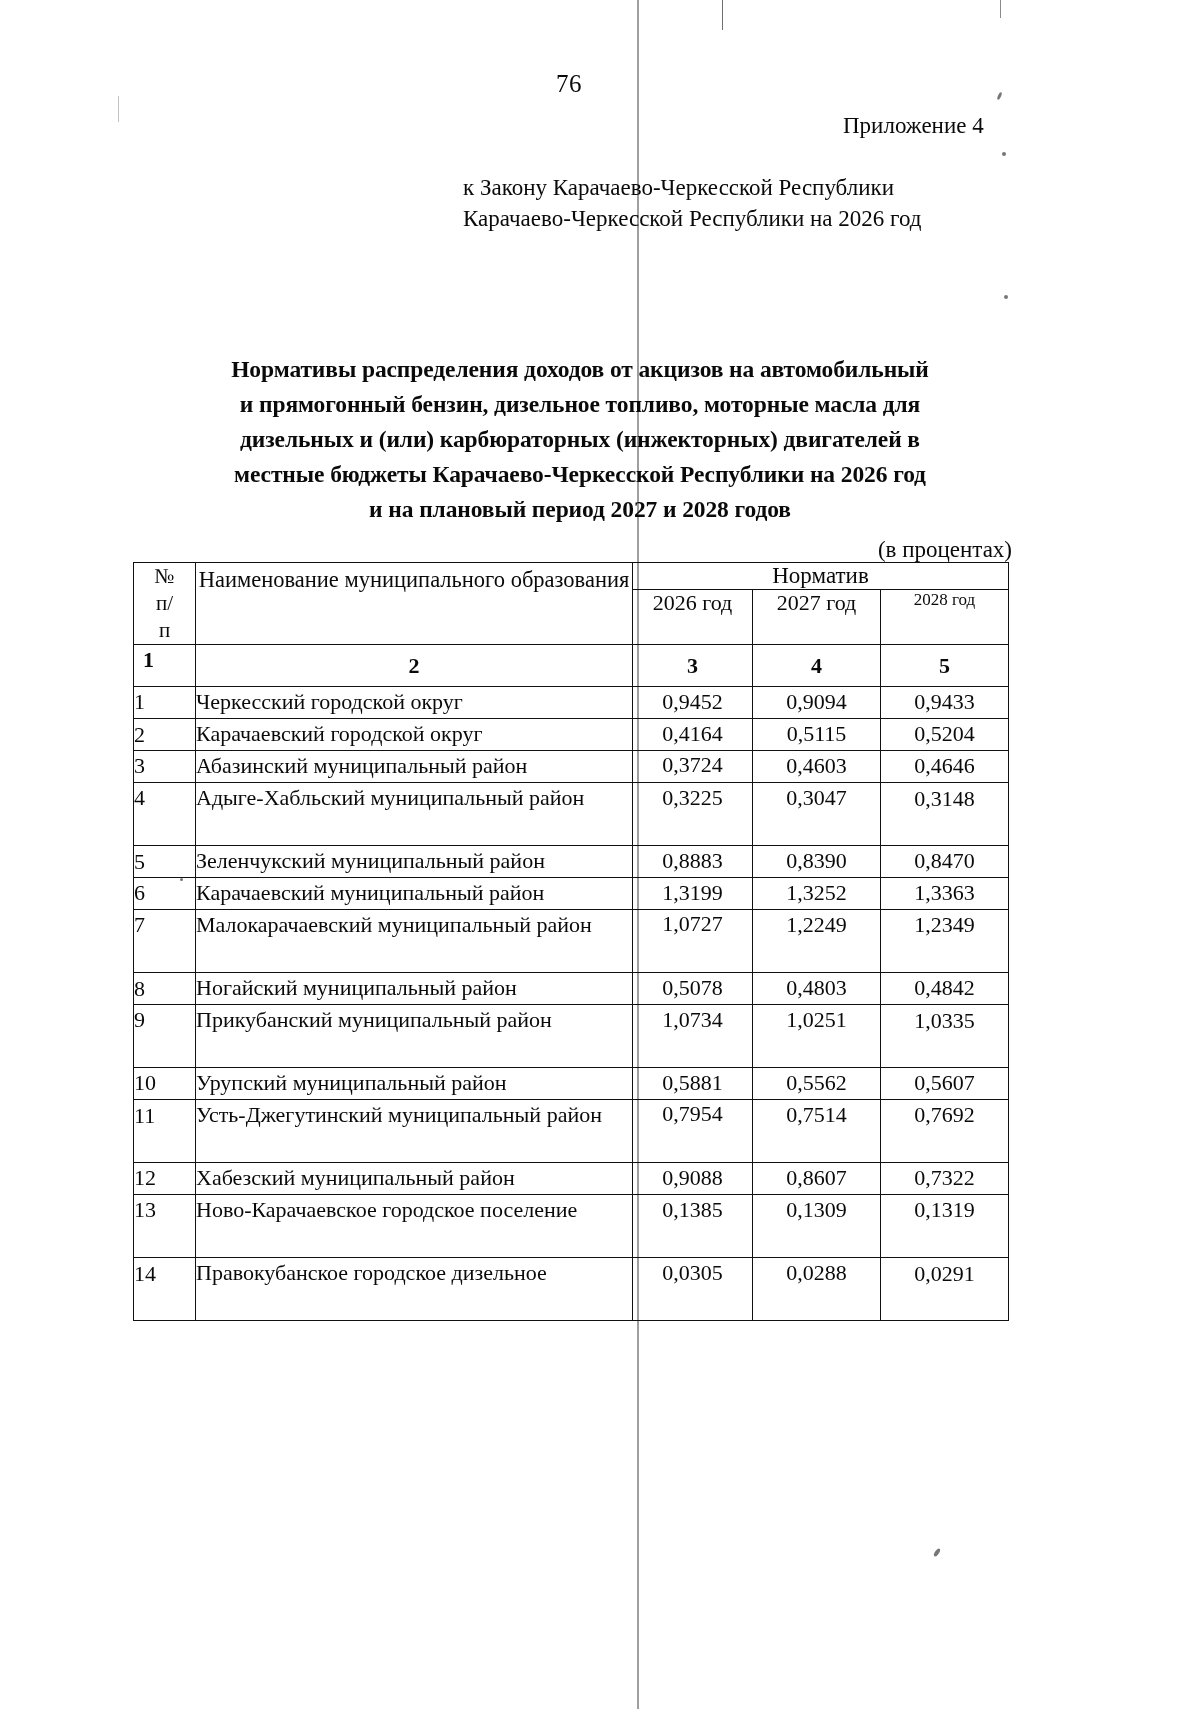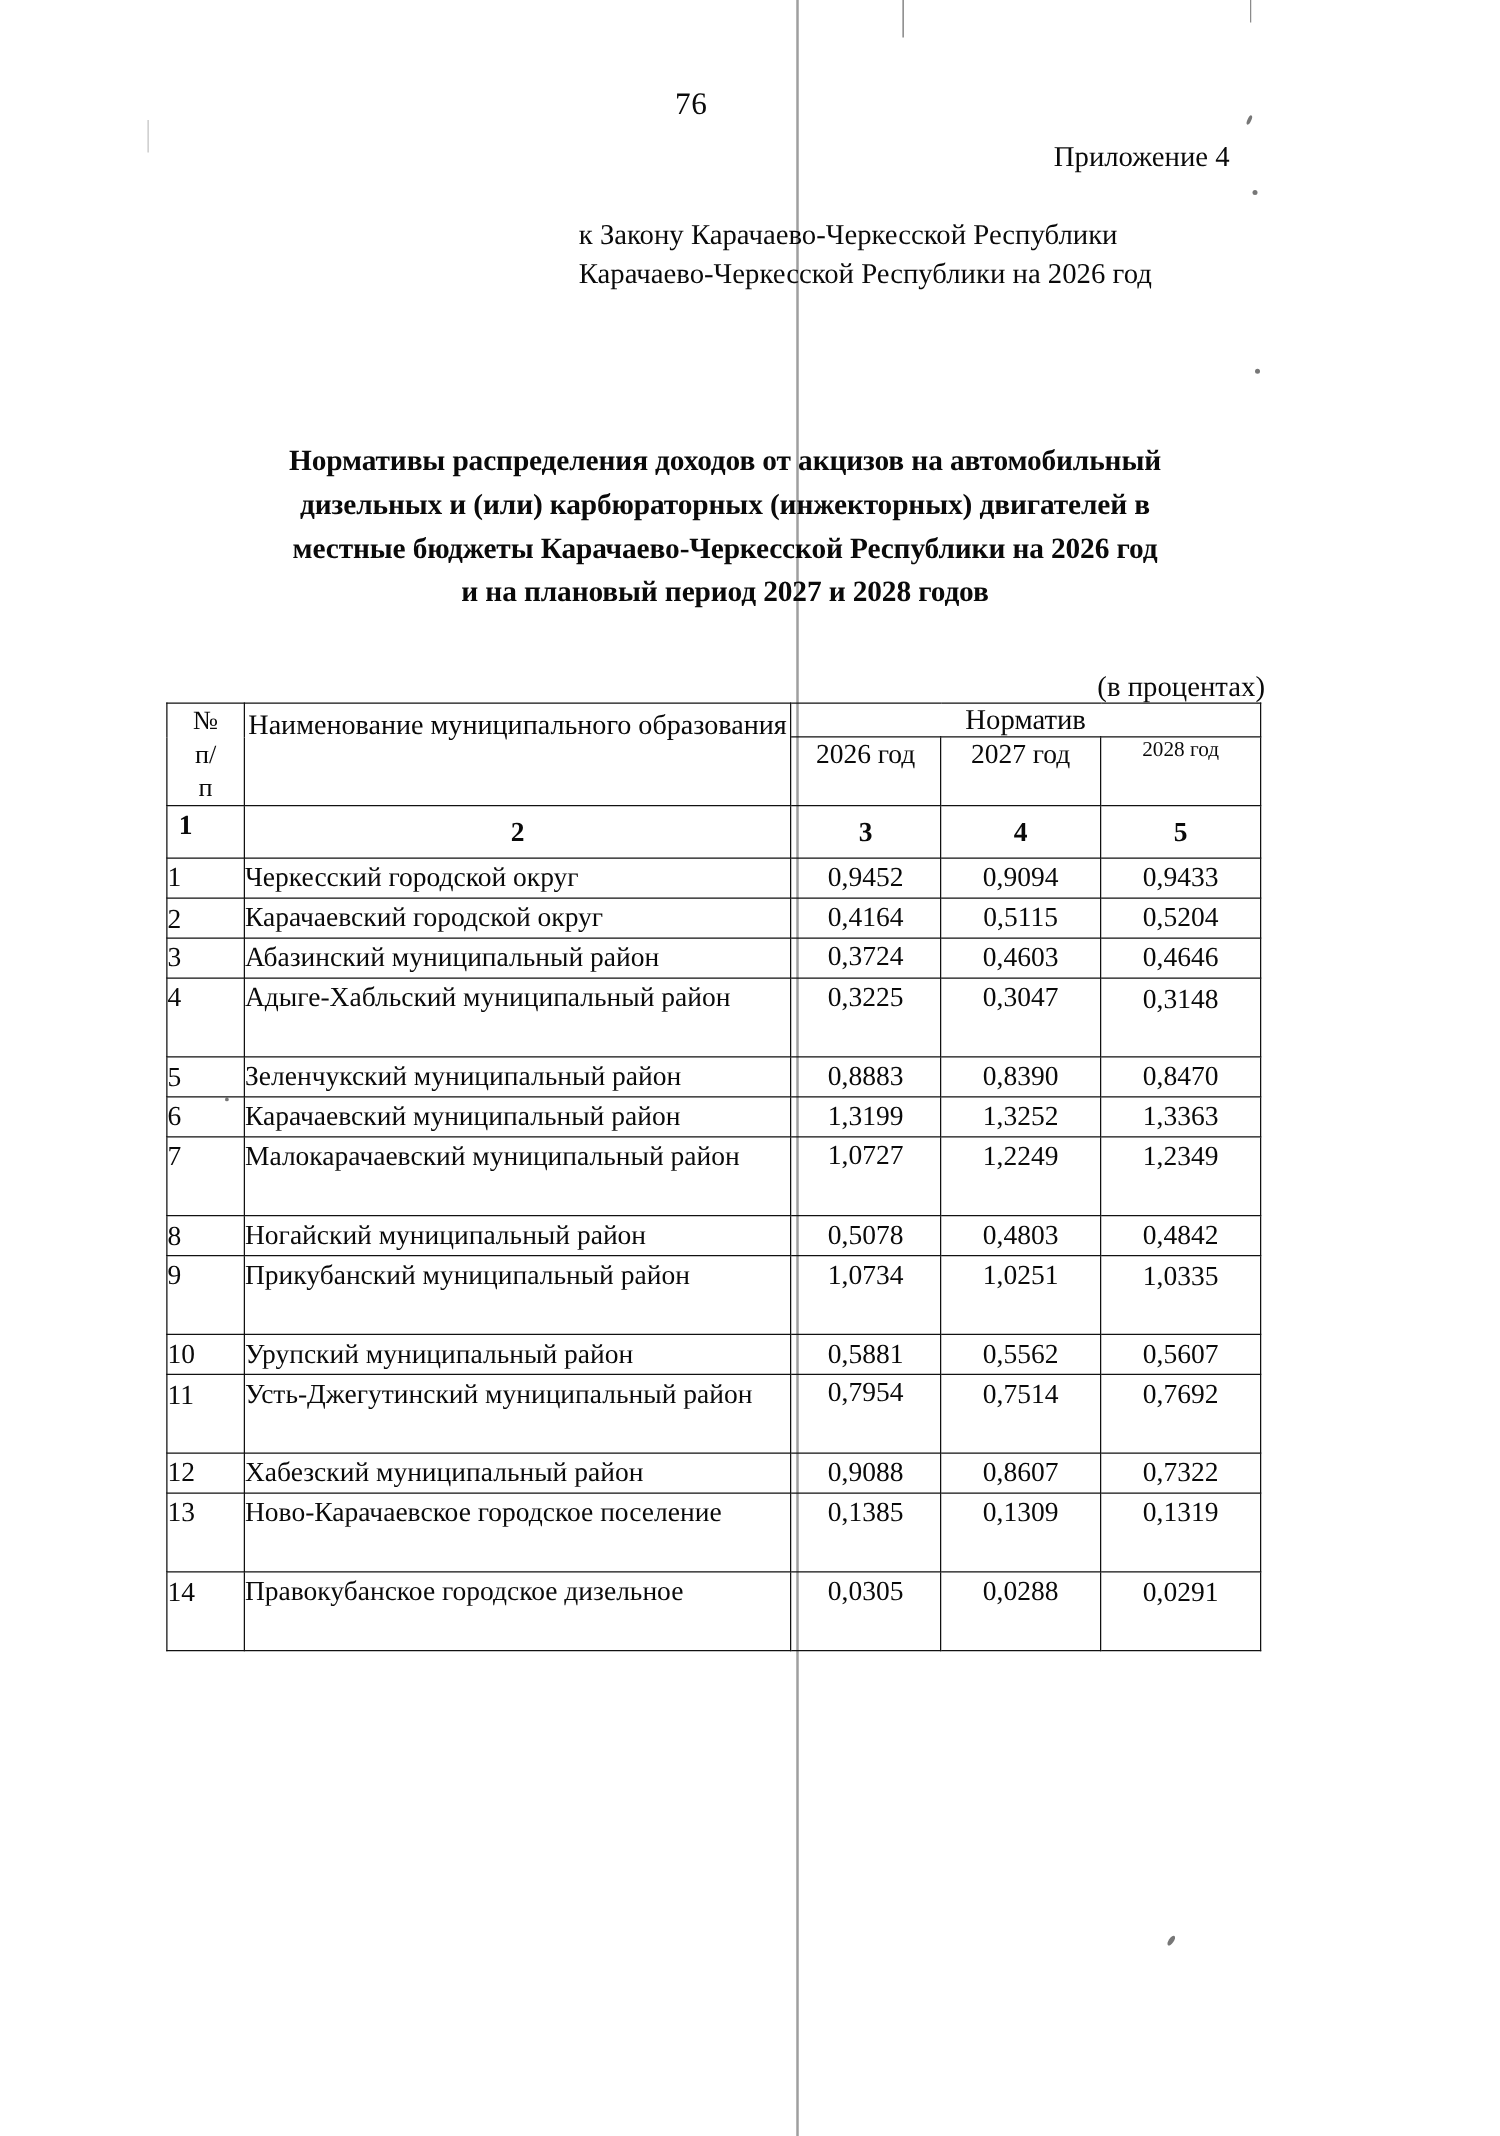--- a/index.html
+++ b/index.html
@@ -61,21 +61,21 @@
 
   
   .page {
     position: absolute;
     inset: 0;
   }
 
   .page-number {
     position: absolute;
     top: 70px;
-    left: 0;
+    left: 16px;
     width: 1106px;
     text-align: center;
     font-size: 25px;
     letter-spacing: .5px;
   }
 
   .appendix-label {
     position: absolute;
     top: 113px;
     left: 843px;
@@ -227,20 +227,21 @@
 
   <div class="appendix-label">Приложение 4</div>
 
   <div class="law-ref">
     <div>к Закону Карачаево-Черкесской Республики</div>
     <div>Карачаево-Черкесской Республики на 2026 год</div>
   </div>
 
   <div class="doc-title">
     <div>Нормативы распределения доходов от акцизов на автомобильный</div>
+    <div>и прямогонный бензин, дизельное топливо, моторные масла для</div>
     <div>дизельных и (или) карбюраторных (инжекторных) двигателей в</div>
     <div>местные бюджеты Карачаево-Черкесской Республики на 2026 год</div>
     <div>и на плановый период 2027 и 2028 годов</div>
   </div>
 
   <div class="units-note">(в процентах)</div>
 
   <table class="norm-table">
     <colgroup>
       <col class="c-num">

